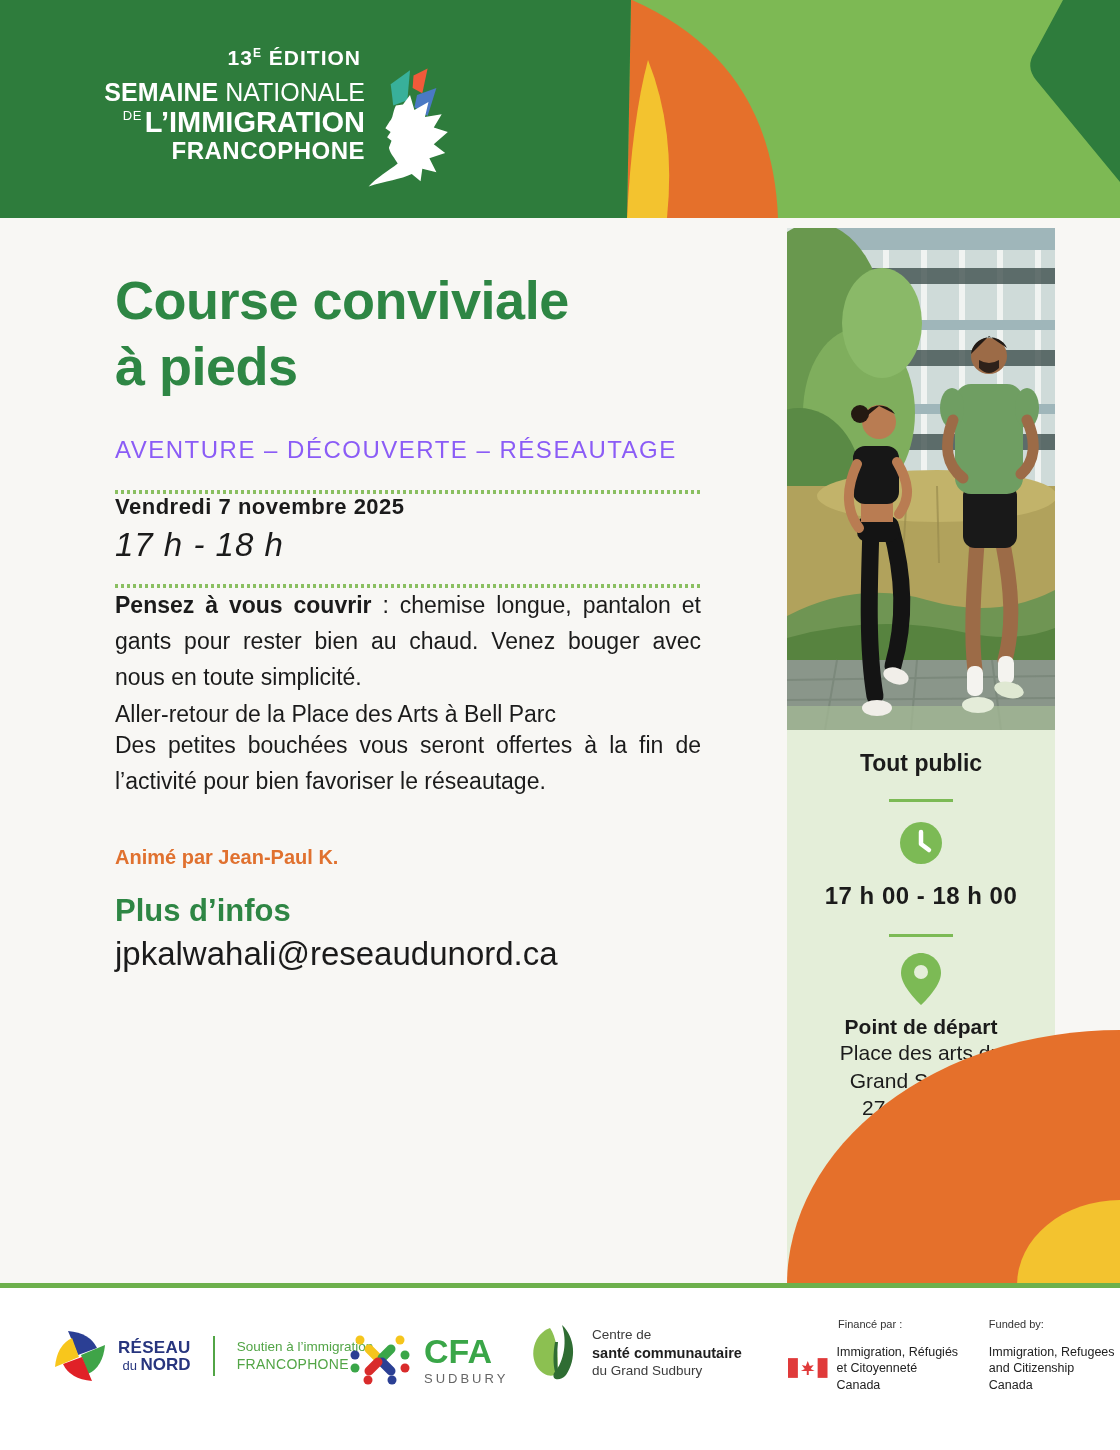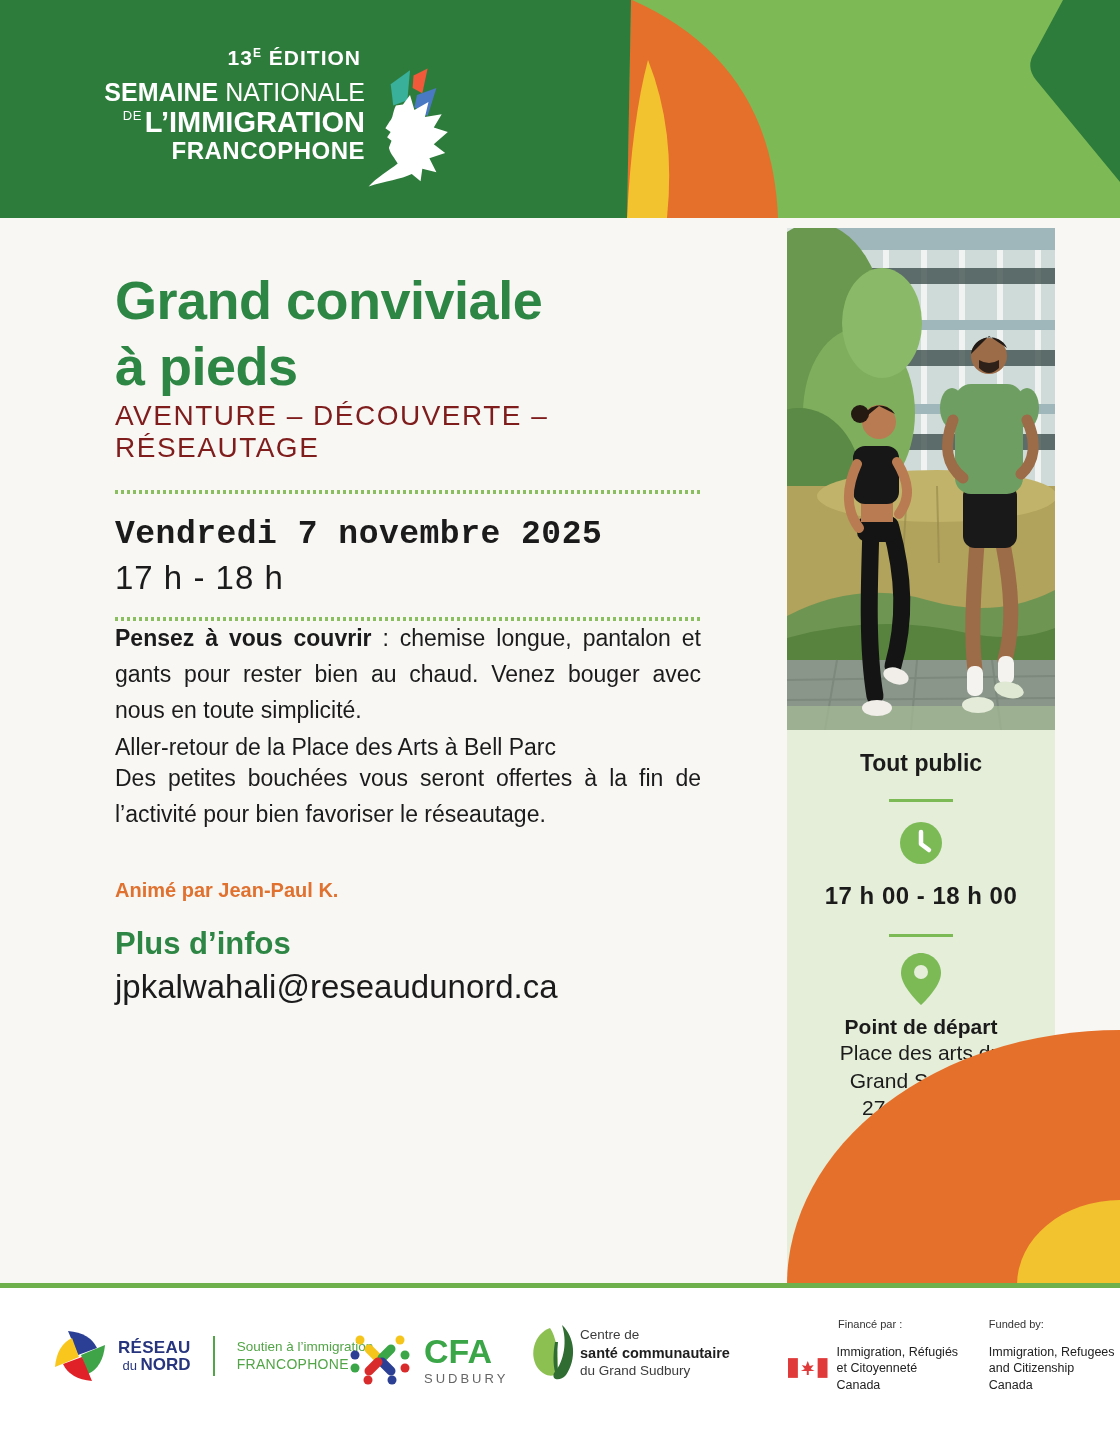--- a/index.html
+++ b/index.html
@@ -17,25 +17,25 @@
   .org1{font-size:25px;}
   .org1 b{font-weight:700;}
   .org1 .thin{font-weight:400;}
   .org2{font-size:29px;font-weight:700;}
   .org2 .de{font-size:13px;font-weight:400;vertical-align:12px;letter-spacing:.5px;margin-right:3px;}
   .org3{font-size:24px;font-weight:700;letter-spacing:.5px;}
   .banner-logo{position:absolute;left:366px;top:62px;width:88px;height:138px;}
   
   .content{position:absolute;left:115px;top:268px;width:586px;}
   .title{color:#2e8644;font-weight:700;font-size:54px;line-height:1.22;letter-spacing:-.5px;}
-  .subtitle{font-size:28px;color:#7f1d1d;letter-spacing:1.5px;}
+  .subtitle{margin-top:36px;font-size:24px;color:#8b5cf6;letter-spacing:1.5px;}
   .dotted{margin-top:26px;height:4px;
     background-image:repeating-linear-gradient(to right,#8abf60 0 3px,transparent 3px 6px);}
-  .date{margin-top:22px;font-size:33px;font-weight:700;letter-spacing:.5px;font-family:Liberation Mono, monospace;}
-  .time{margin-top:6px;font-size:33px;font-weight:400;letter-spacing:1px;}
+  .date{font-size:22px;font-weight:700;letter-spacing:.5px;}
+  .time{margin-top:6px;font-size:33px;font-weight:400;letter-spacing:1px;font-style:italic;}
   .dotted.second{margin-top:20px;}
   p.body-p{margin:0;font-size:23px;line-height:1.56;text-align:justify;}
   .p1{margin-top:30px;}
   .p2{margin-top:36px;}
   .itinerary{margin-top:36px;font-size:23px;}
   .link{color:#6fc04f;text-decoration:underline;cursor:pointer;}
   .route{margin-top:6px;font-size:23px;}
   .p3{margin-top:38px;text-align:left;}
   .host{margin-top:46px;color:#e0712f;font-weight:700;font-size:20px;}
   .plus{margin-top:24px;color:#2e8644;font-weight:700;font-size:31px;}
@@ -66,21 +66,21 @@
   .reseau-name .r1{font-size:17px;font-weight:700;letter-spacing:.3px;}
   .reseau-name .r2{font-size:17px;font-weight:700;}
   .reseau-name .r2 .du{font-size:13px;font-weight:400;}
   .reseau-sep{width:2px;height:40px;background:#52a546;}
   .reseau-tag{color:#52a546;line-height:1.25;}
   .reseau-tag .t1{font-size:13.5px;}
   .reseau-tag .t2{font-size:14px;font-weight:500;letter-spacing:.3px;}
   .lg-cfa{left:348px;top:40px;gap:12px;}
   .cfa-text .cfa{color:#3aa648;font-weight:800;font-size:34px;line-height:1;}
   .cfa-text .sud{color:#666;font-size:13px;letter-spacing:3px;margin-top:3px;}
-  .lg-sante{left:528px;top:36px;}
+  .lg-sante{left:528px;top:36px;gap:12px;}
   .sante-text{color:#3c3c3c;font-size:13.5px;line-height:1.3;}
   .sante-text .b{font-weight:700;color:#1e1e1e;font-size:14.5px;}
   .lg-canada{left:788px;top:30px;}
   .funding{display:flex;gap:26px;font-size:12.5px;color:#222;}
   .fund-label{font-size:11px;color:#333;margin-bottom:14px;}
   .fund-col.fr .fund-label{padding-left:50px;}
   .fund-row{display:flex;align-items:center;gap:9px;}
   .fund-text{line-height:1.3;}
 </style>
 </head>
@@ -111,21 +111,21 @@
                C28,102 33,106 36,112
                C26,120 12,128 3,138
                C22,132 40,130 52,124
                L62,132 L64,118 L80,122 L72,106 L90,100 L77,90 L93,76 L77,71
                L86,56 L67,59 L71,42 L55,51 L50,34 L42,45 Z" fill="#ffffff"></path>
     </svg>
   </header>
 
   <main class="content">
     <h1 class="title" style="margin:0;">
-      <div>Grand conviviale</div>
+      <div>Course conviviale</div>
       <div>à pieds</div>
     </h1>
     <div class="subtitle">AVENTURE – DÉCOUVERTE – RÉSEAUTAGE</div>
     <div class="dotted"></div>
     <div class="date">Vendredi 7 novembre 2025</div>
     <div class="time">17 h - 18 h</div>
     <div class="dotted second"></div>
 
 
     <p class="body-p p2"><b>Pensez à vous couvrir</b><span> : chemise longue, pantalon et gants pour rester bien au chaud. Venez bouger avec nous en toute simplicité.</span></p>

